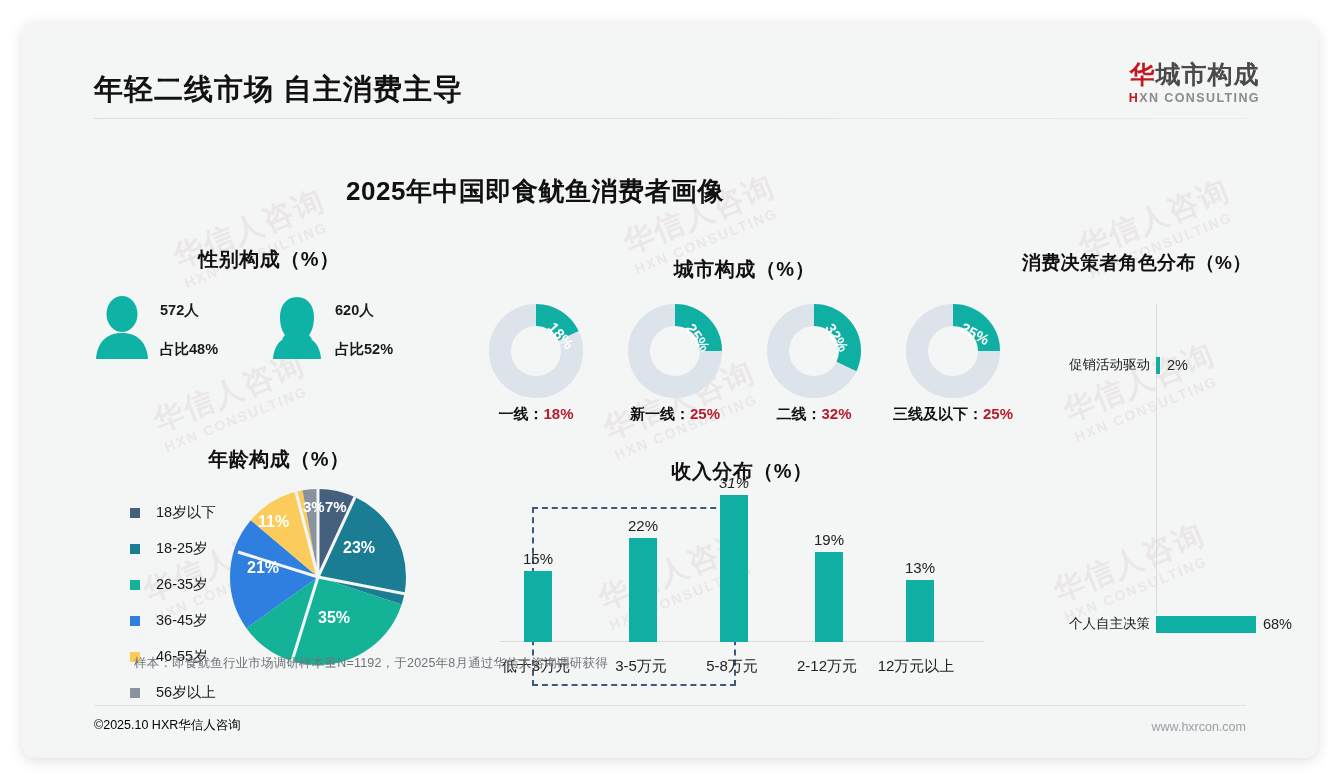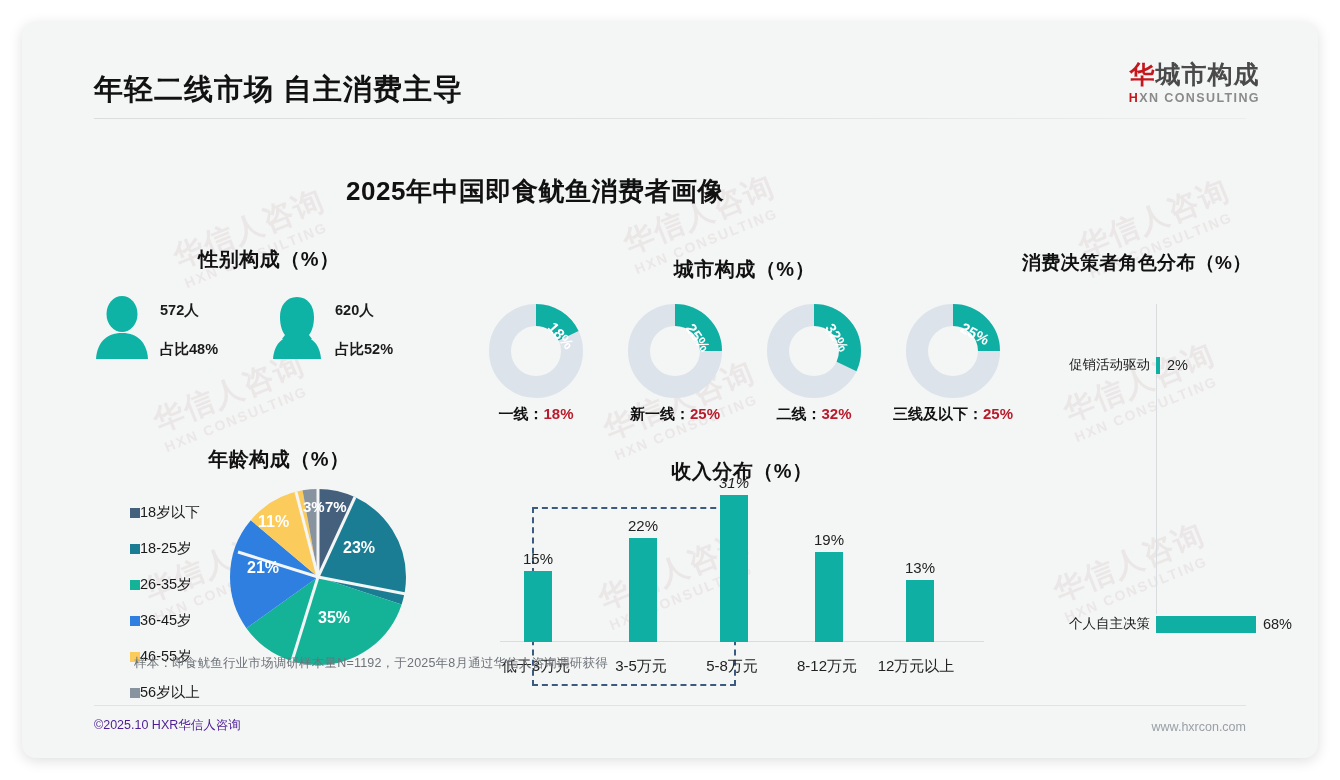--- a/index.html
+++ b/index.html
@@ -81,21 +81,21 @@
   }
   .donut-label { margin-top: 6px; font-size: 15px; font-weight: 700; color: #111; white-space: nowrap; }
   .donut-label .v { color: #b81b2b; }
 
   
   .age-block { position: absolute; left: 72px; top: 424px; width: 370px; }
   .age-body { display: flex; margin-top: 16px; }
   .legend { width: 130px; padding-left: 36px; padding-top: 14px; }
   .legend-item { display: flex; align-items: center; margin-bottom: 17px; }
   .legend-sw { width: 10px; height: 10px; flex: 0 0 10px; }
-  .legend-tx { margin-left: 0; font-size: 14.5px; color: #1a1a1a; white-space: nowrap; }
+  .legend-tx { margin-left: 16px; font-size: 14.5px; color: #1a1a1a; white-space: nowrap; }
   .pie-wrap { position: relative; width: 176px; height: 176px; margin-left: 6px; }
   .pie-wrap svg { display: block; }
   .pie-lab { position: absolute; color: #fff; font-weight: 700; font-size: 16px; }
 
   
   .income-block { position: absolute; left: 470px; top: 436px; width: 500px; }
   .income-plot { position: relative; height: 185px; margin-top: 16px; }
   .axis-line { position: absolute; left: 8px; right: 8px; bottom: 44px; height: 1px; background: #dcdcdc; }
   .bar-col { position: absolute; bottom: 44px; width: 92px; text-align: center; }
   .bar-val { position: absolute; bottom: 0; left: 0; width: 100%; font-size: 15px; color: #222; }
@@ -114,21 +114,21 @@
   .dm-label { width: 128px; text-align: right; font-size: 13.5px; color: #1a1a1a; white-space: nowrap; }
   .dm-bar { height: 17px; background: #10afa4; margin-left: 6px; }
   .dm-val { margin-left: 7px; font-size: 14.5px; color: #222; }
 
   
   .sample-note {
     position: absolute; left: 112px; bottom: 86px;
     font-size: 12.5px; color: #6e7379; letter-spacing: .2px;
   }
   .foot-rule { position: absolute; left: 72px; bottom: 52px; width: 1152px; height: 1px; background: #e0e2e4; }
-  .copyright { position: absolute; left: 72px; bottom: 24px; font-size: 12.5px; color: #4c1d95; }
+  .copyright { position: absolute; left: 72px; bottom: 24px; font-size: 12.5px; color: #000000; }
   .site { position: absolute; right: 72px; bottom: 24px; font-size: 12.5px; color: #9aa0a6; }
 </style>
 </head>
 <body>
 
 <div class="page">
 
   <div class="wm" style="left:150px; top:186px;">
     <span class="cn">华信人咨询</span>
     <span class="en">HXN CONSULTING</span>
@@ -339,21 +339,21 @@
         <div class="bar-val" style="bottom:94px;">19%</div>
       </div>
       <div class="bar-col" style="left:382px; height:141px;">
         <div class="bar" style="height:62px;"></div>
         <div class="bar-val" style="bottom:66px;">13%</div>
       </div>
 
       <div class="bar-cat" style="left:-2px;">低于3万元</div>
       <div class="bar-cat" style="left:103px;">3-5万元</div>
       <div class="bar-cat" style="left:194px;">5-8万元</div>
-      <div class="bar-cat" style="left:289px;">8-12万元</div>
+      <div class="bar-cat" style="left:289px;">2-12万元</div>
       <div class="bar-cat" style="left:378px;">12万元以上</div>
     </div>
   </div>
 
   <div class="dm-block">
     <div class="dm-title">消费决策者角色分布（%）</div>
     <div class="dm-plot">
       <div class="dm-axis"></div>
       <div class="dm-row" style="top:48px;">
         <span class="dm-label">促销活动驱动</span>

